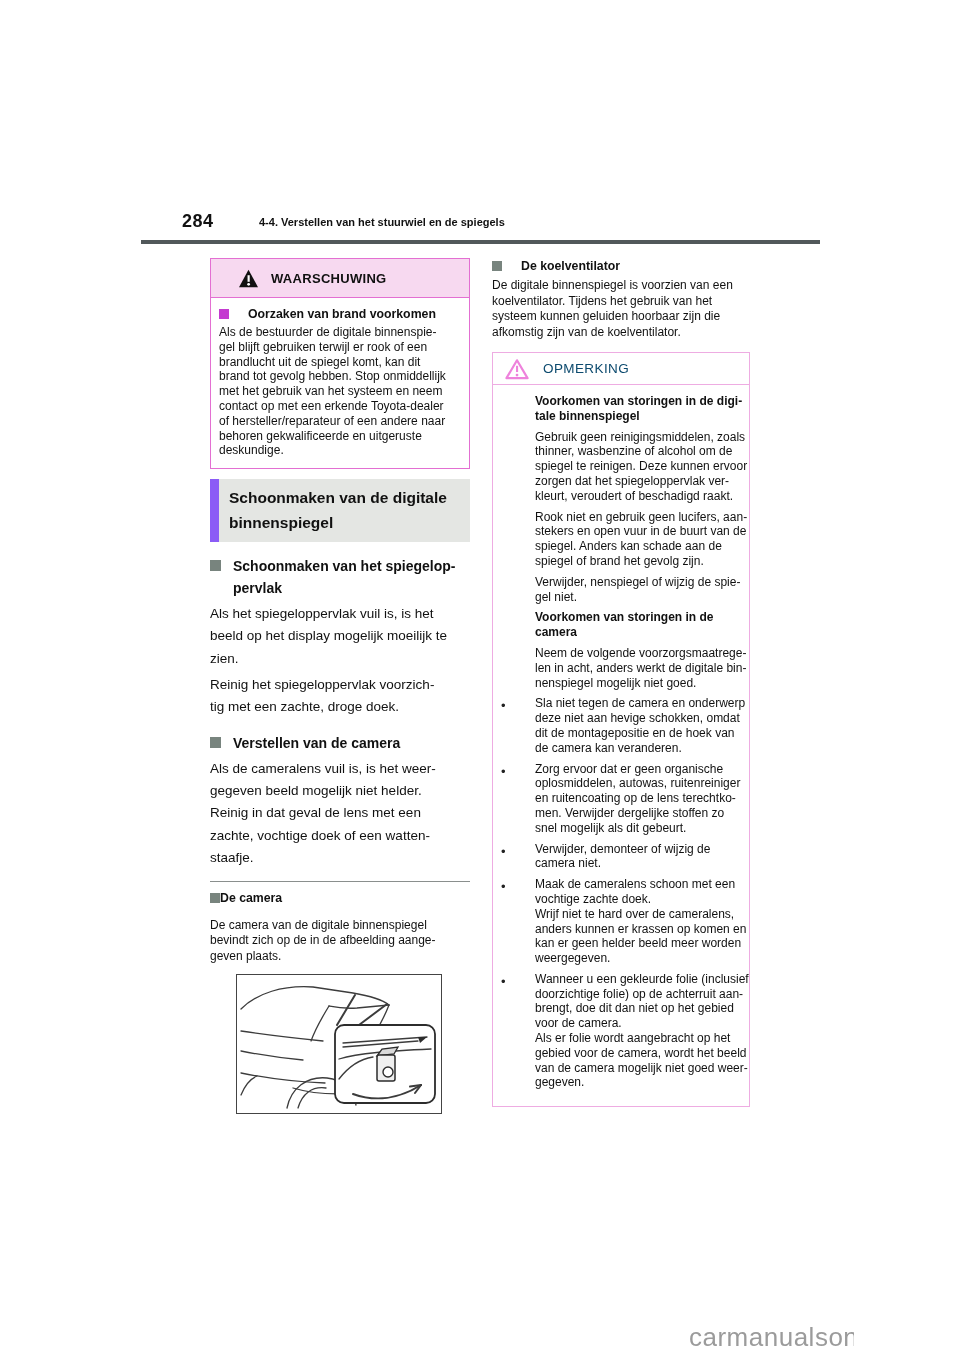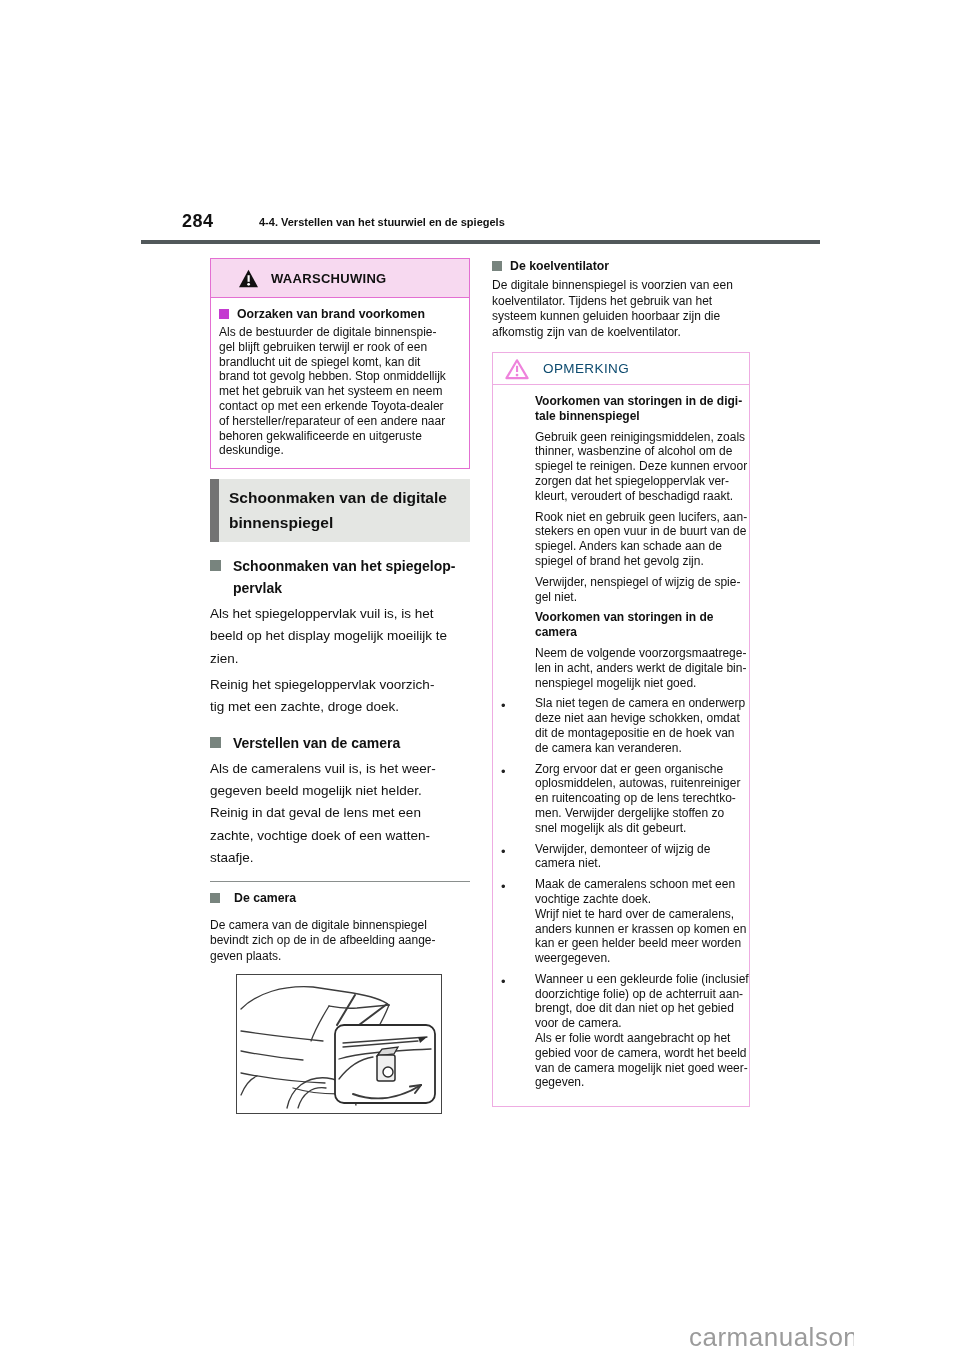--- a/index.html
+++ b/index.html
@@ -14,35 +14,35 @@
   .head-rule{position:absolute;left:141px;top:240px;width:679px;height:4px;background:#51585a;}
   
   .col-left{position:absolute;left:210px;top:258px;width:260px;}
   .col-right{position:absolute;left:492px;top:258px;width:258px;}
   
   .warn-box{border:1.5px solid #e36fd2;}
   .warn-head{display:flex;align-items:center;gap:12px;height:38px;background:#f7d9f0;
     border-bottom:1.5px solid #e36fd2;padding-left:27px;}
   .warn-title{font-size:13px;font-weight:bold;letter-spacing:.3px;}
   .warn-body{padding:8px 8px 10px 8px;}
-  .h-row{display:flex;gap:8px;align-items:flex-start;}
+  .h-row{display:flex;gap:19px;align-items:flex-start;}
   .sq{flex:0 0 auto;margin-top:3px;}
   .sq.magenta{width:10px;height:10px;background:#c43bd0;}
   .sq.gray{width:10px;height:10px;background:#78847e;}
   .sq.gray-lg{width:11px;height:11px;margin-top:5px;}
   .warn-h{font-size:12.3px;font-weight:bold;line-height:16px;}
   .warn-p{font-size:12px;line-height:14.8px;margin-top:3px;}
   
-  .section-title{margin-top:10px;background:#e4e6e3;border-left:9px solid #737373;
+  .section-title{margin-top:10px;background:#e4e6e3;border-left:9px solid #8b5cf6;
     padding:6px 0 7px 10px;font-size:15.5px;font-weight:bold;line-height:25px;}
   .sub-head{display:flex;gap:12px;margin-top:13px;}
   .sub-head .txt{font-size:14px;font-weight:bold;line-height:22px;}
   .body-p{font-size:13.5px;line-height:22.3px;margin-top:4px;}
   .divider{border-top:1px solid #8a8f8d;margin-top:12px;}
-  .small-head{display:flex;gap:14px;margin-top:8px;}
+  .small-head{display:flex;gap:0;margin-top:8px;}
   .small-head .txt{font-size:12.3px;font-weight:bold;line-height:16px;}
   .small-p{font-size:12px;line-height:15.2px;margin-top:12px;}
   
   .figure-box{margin:10px 0 0 26px;width:204px;height:138px;border:1.3px solid #444;background:#fff;}
   
   .rp{font-size:12px;line-height:15.5px;margin-top:4px;}
   .notice-box{margin-top:12px;border:1.5px solid #eeace2;}
   .notice-head{display:flex;align-items:center;gap:14px;height:31px;padding-left:12px;
     border-bottom:1.5px solid #eeace2;background:#fff;}
   .notice-title{font-size:13.5px;color:#0c4a6e;letter-spacing:.4px;}

